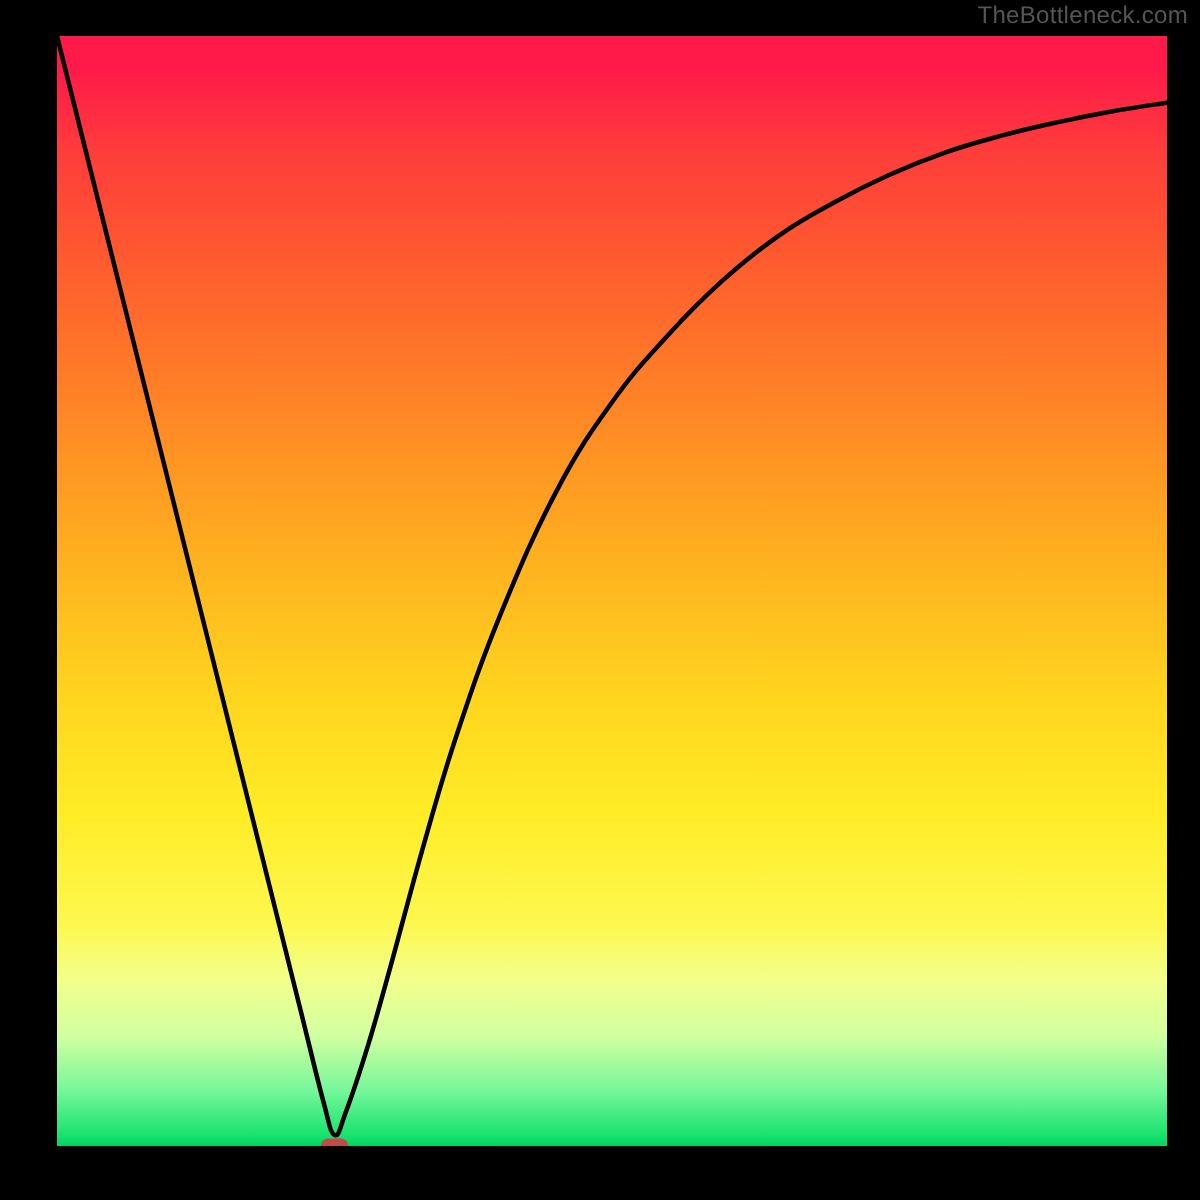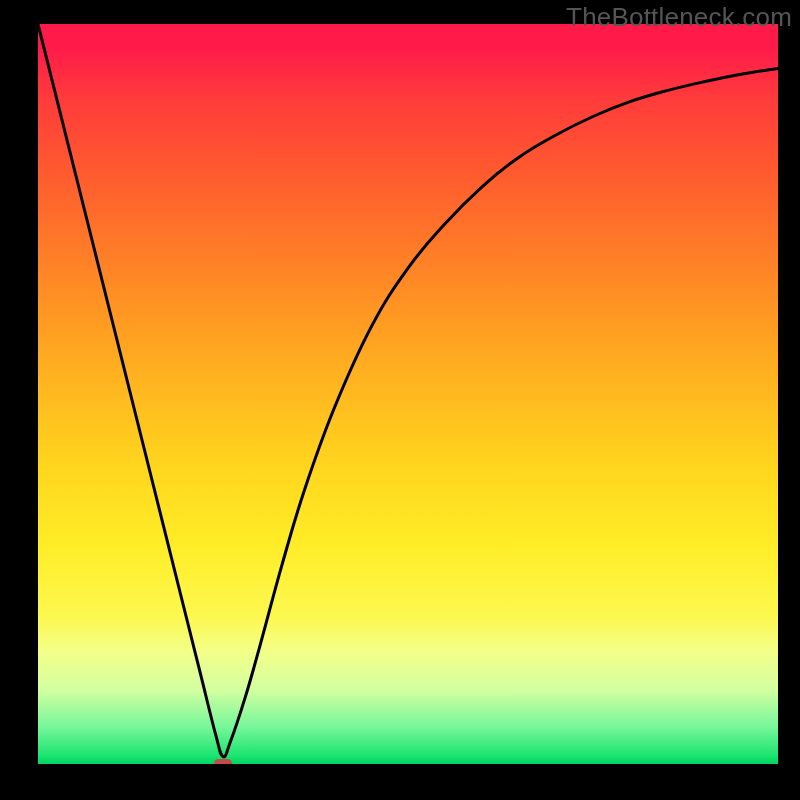--- a/index.html
+++ b/index.html
@@ -15,21 +15,21 @@
     position: relative;
     width: 800px;
     height: 800px;
     background: #000;
   }
   .watermark {
     position: absolute;
     top: 2px;
     right: 8px;
     color: #555;
-    font-size: 26px;
+    font-size: 16px;
     font-weight: 500;
     letter-spacing: 0.2px;
     z-index: 20;
   }
   .plot-clip {
     position: absolute;
     left: 38px;
     top: 24px;
     width: 740px;
     height: 740px;

